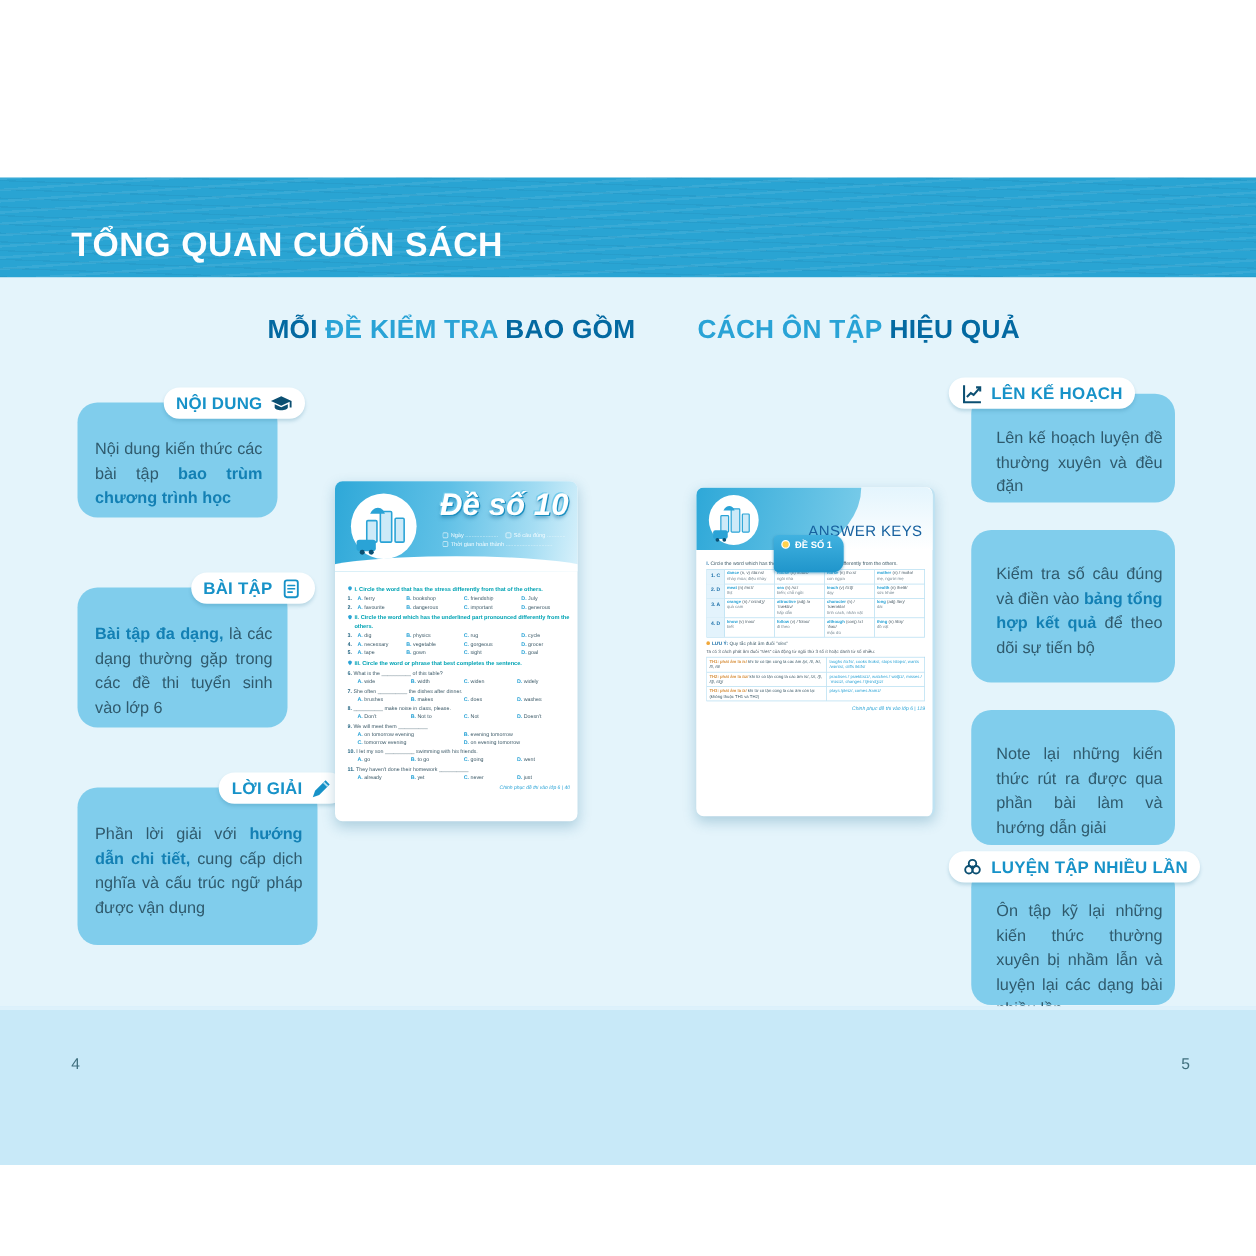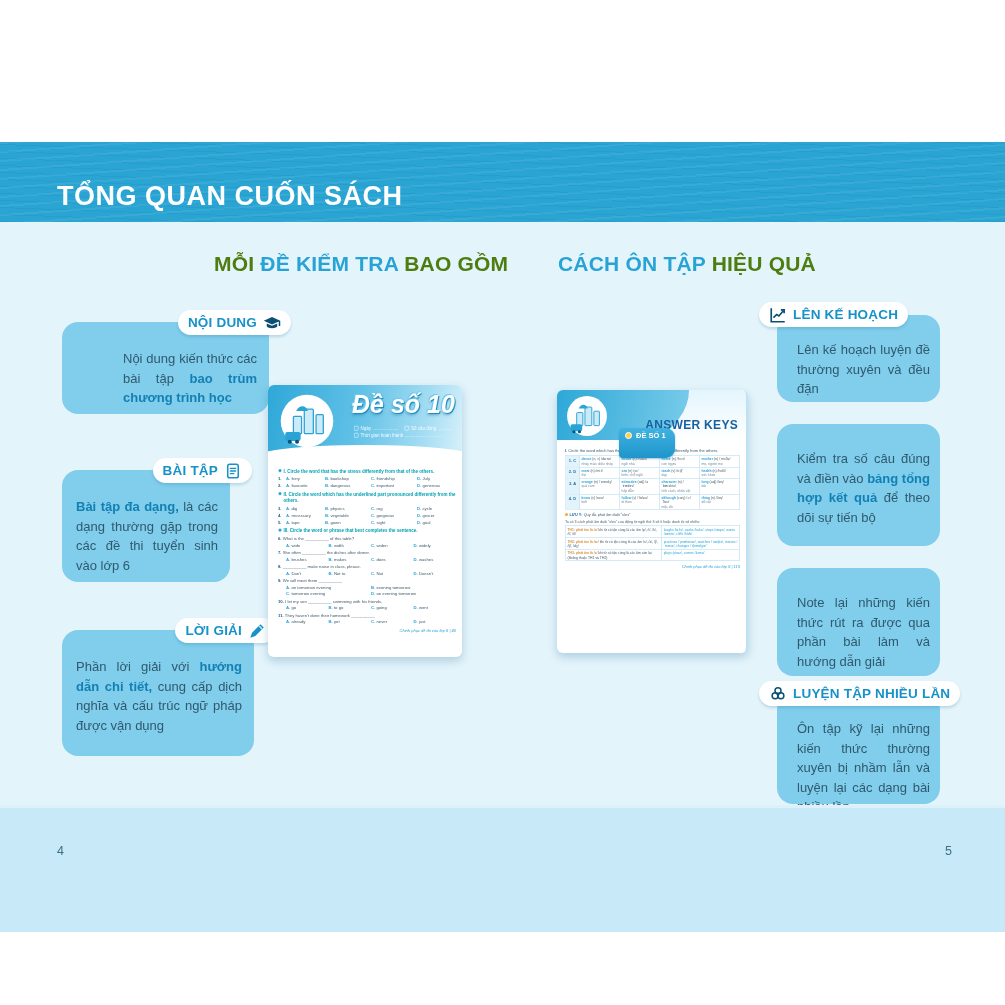--- a/index.html
+++ b/index.html
@@ -8,21 +8,21 @@
 
   
   .band{position:absolute;left:0;top:142px;width:100%;height:80px;background-color:#29a4d3;
         background-image:repeating-linear-gradient(176deg, rgba(255,255,255,.07) 0 2px, transparent 2px 9px),
                          repeating-linear-gradient(2deg, rgba(8,70,110,.07) 0 1px, transparent 1px 7px);}
   .band-title{position:absolute;left:57px;bottom:10px;font-size:27px;font-weight:bold;color:#fdfeff;letter-spacing:.5px;}
 
   
   .content{position:absolute;left:0;top:222px;width:100%;height:583px;background:#e4f4fb;}
   .col-head{position:absolute;font-size:21px;font-weight:bold;letter-spacing:.2px;white-space:nowrap;}
-  .col-head .dark{color:#4d7c0f;} .col-head .blue{color:#29a3d6;}
+  .col-head .dark{color:#0369a1;} .col-head .blue{color:#29a3d6;}
   #head-left{left:214px;top:30px;} #head-right{left:558px;top:30px;}
 
   
   .callout{position:absolute;background:#80cdec;border-radius:16px;}
   .callout .body{font-size:13px;line-height:1.5;color:#2f5a6d;text-align:justify;}
   .callout.leftbox .body{padding:27px 12px 8px 14px;}
   .callout.rightbox .body{padding:25px 10px 8px 20px;}
   .callout .hl{font-weight:bold;color:#1380b4;}
   .pill{position:absolute;height:25px;background:#fff;border-radius:14px;display:flex;align-items:center;
         gap:6px;padding:0 10px;box-shadow:0 2px 3px rgba(31,112,150,.22);white-space:nowrap;}
@@ -59,21 +59,21 @@
   .optgrid{display:grid;grid-template-columns:repeat(4,1fr);margin-left:16px;}
   .optgrid.two{grid-template-columns:repeat(2,1fr);}
 
   
   #page-right{left:557px;top:168px;width:189px;height:263px;border-right:2px solid #bfe2f2;}
   .pt-head2{position:absolute;left:0;top:0;width:100%;height:50px;border-radius:6px 6px 0 0;overflow:hidden;
             background:linear-gradient(180deg,#e4f5fd,#ffffff);}
   .pt-head2::before{content:'';position:absolute;left:0;top:0;width:70%;height:150%;
             background:linear-gradient(100deg,#2ea8d8,#7ccdea);border-radius:0 0 100% 0;}
   .pt-circle2{position:absolute;left:8px;top:4px;width:44px;height:44px;z-index:2;}
-  .ak-title{position:absolute;right:8px;top:28px;font-size:12px;font-weight:bold;color:#17619f;letter-spacing:.3px;z-index:2;}
+  .ak-title{position:absolute;right:8px;top:28px;font-size:12px;font-weight:normal;color:#17619f;letter-spacing:.3px;z-index:2;}
   .badge{position:absolute;left:62px;top:38px;height:14px;z-index:3;display:flex;align-items:center;gap:4px;
          background:linear-gradient(180deg,#41b2e0,#1f95cb);border-radius:4px 9px 9px 4px;padding:0 9px 16px 6px;
          color:#fff;font-size:7.5px;font-weight:bold;box-shadow:0 1px 2px rgba(20,110,160,.4);}
   .badge-pin{width:5px;height:5px;border-radius:50%;background:#ffd24d;border:1px solid #fff;}
   .pt-body2{position:absolute;left:8px;top:58px;width:175px;height:196px;overflow:hidden;}
   .pt-body2 .half{width:350px;font-size:8px;line-height:1.4;color:#3d5a68;}
   .ak-intro{margin-bottom:4px;}
   .ak-intro b{color:#1b6fa8;}
   .ak-table{border:1px solid #a8d8ef;border-bottom:none;}
   .ak-row{display:grid;grid-template-columns:28px repeat(4,1fr);border-bottom:1px solid #a8d8ef;}
@@ -104,21 +104,21 @@
     <div class="band-title">TỔNG QUAN CUỐN SÁCH</div>
   </div>
 
   <div class="content">
 
     <div class="col-head" id="head-left"><span class="dark">MỖI </span><span class="blue">ĐỀ KIỂM TRA</span><span class="dark"> BAO GỒM</span></div>
 
     <div class="col-head" id="head-right"><span class="blue">CÁCH ÔN TẬP</span><span class="dark"> HIỆU QUẢ</span></div>
 
     <div id="left-callouts">
-        <div class="callout leftbox" style="left: 62px; top: 100px; width: 160px; height: 92px; padding-left: 47px;">
+        <div class="callout leftbox" style="left: 62px; top: 100px; width: 160px; height: 92px;">
           <div class="pill">
             <span class="lbl">NỘI DUNG</span>
             <span class="ic">
               <svg viewBox="0 0 24 24" width="18" height="18">
                 <path fill="#0b4f72" d="M12 4 1 9l11 5 9-4.1V16h2V9z"></path>
                 <path fill="#0b4f72" d="M5 12.5V16c0 1.7 3.1 3 7 3s7-1.3 7-3v-3.5l-7 3.2z"></path>
               </svg>
             </span>
           </div>
           <div class="body"><span>Nội dung kiến thức các bài tập </span><span class="hl">bao trùm chương trình học</span></div>

